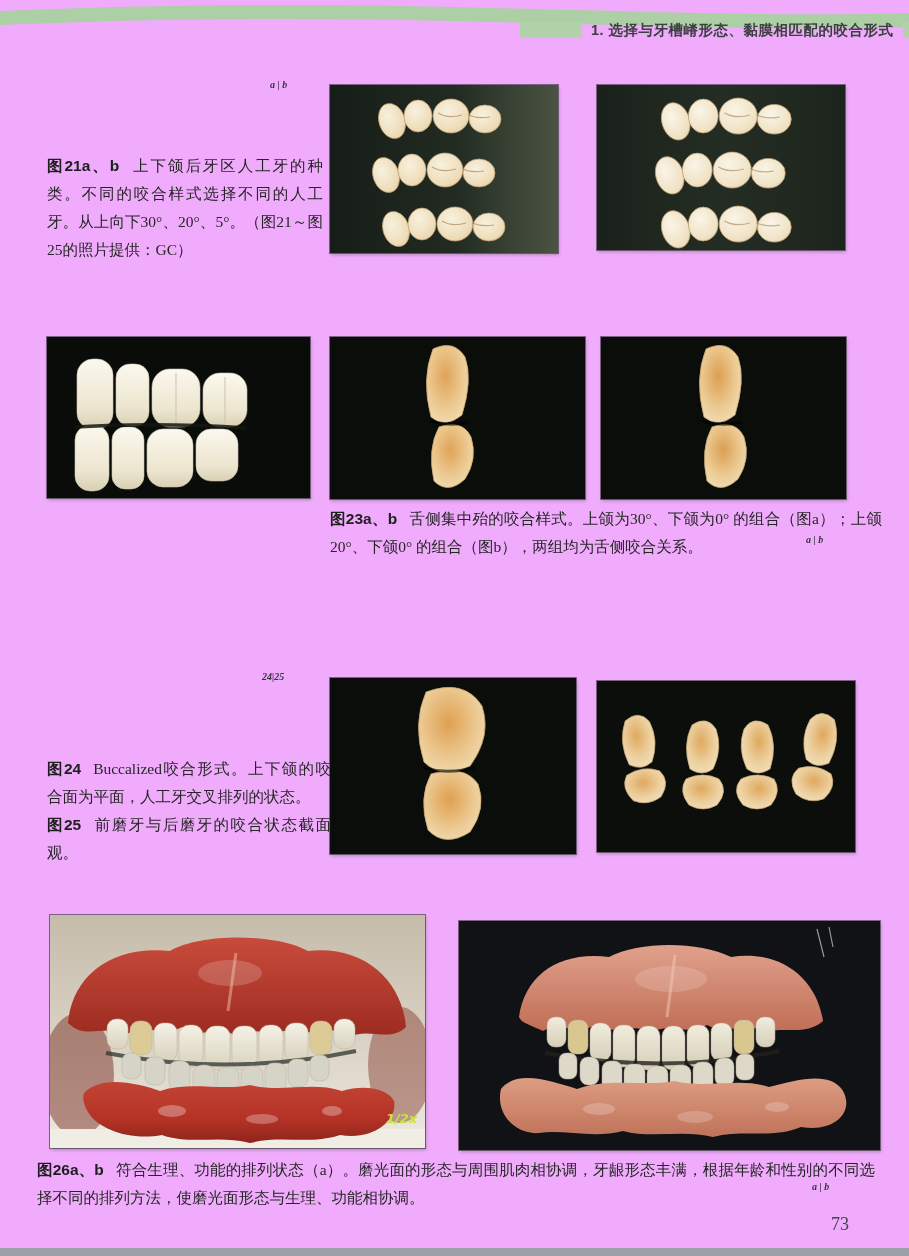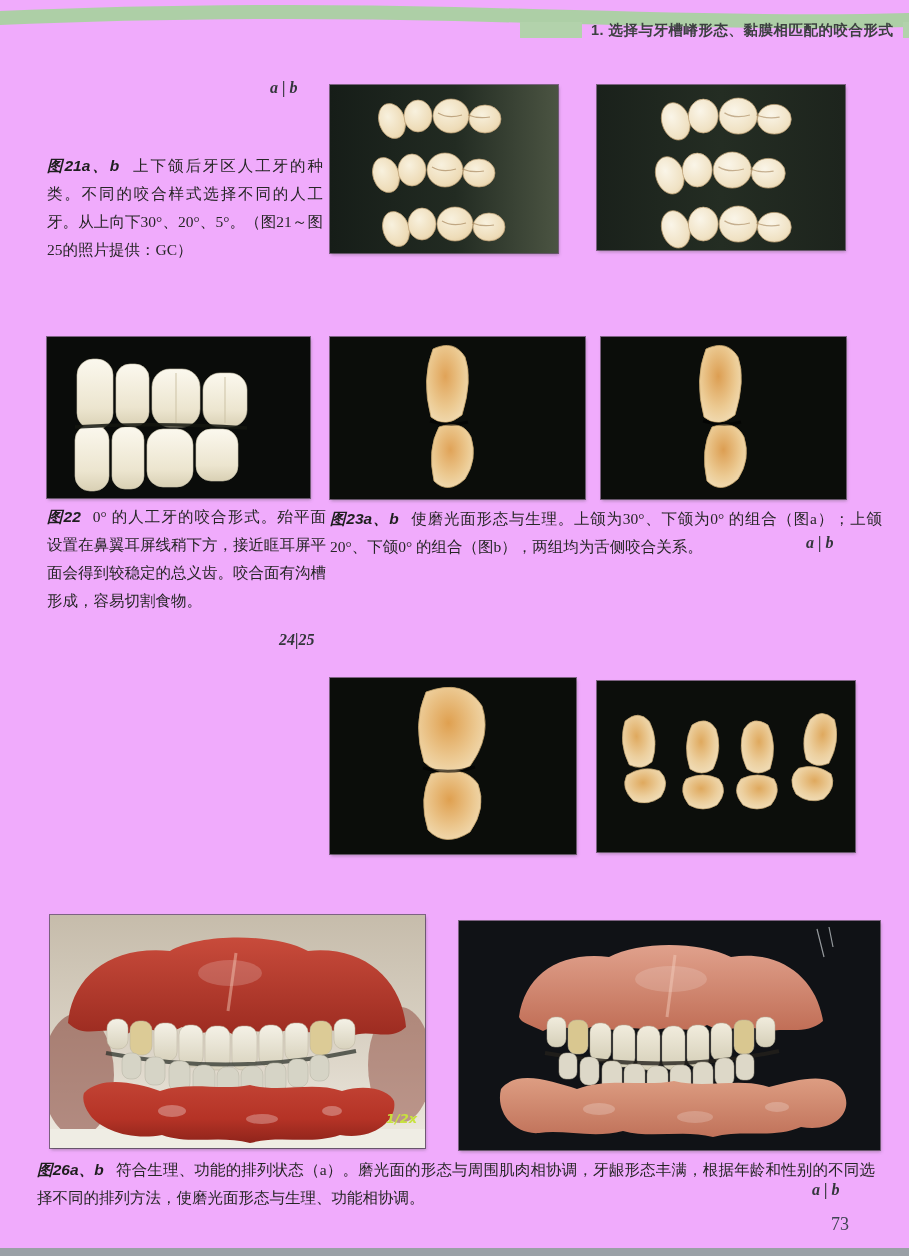--- a/index.html
+++ b/index.html
@@ -13,32 +13,32 @@
   .header-bar{position:absolute;top:19px;left:520px;width:389px;height:22px;display:flex;align-items:center;}
   .header-accent{height:16px;background:#b2d2ab;}
   .header-accent.left{width:62px;}
   .header-accent.right{flex:1;}
   .header-title{
     padding:0 9px;white-space:nowrap;font-family:"Liberation Sans","DejaVu Sans",sans-serif;
     font-weight:bold;font-size:14.5px;color:#3c4040;letter-spacing:0.5px;
   }
   
   .lbl{position:absolute;font-family:"Liberation Serif","DejaVu Serif",serif;
-       font-style:italic;font-weight:bold;font-size:16px;color:#33363b;}
+       font-style:italic;font-weight:bold;font-size:10px;color:#33363b;}
   .lbl-ab-top{left:270px;top:79px;}
   .lbl-ab-23{left:806px;top:534px;}
-  .lbl-2425{left:262px;top:631px;margin-left:17px;}
+  .lbl-2425{left:262px;top:671px;}
   .lbl-ab-26{left:812px;top:1181px;}
   .page-number{position:absolute;left:831px;top:1214px;font-size:18px;color:#3e4452;
                font-family:"Liberation Serif",serif;}
   
   .cap{position:absolute;font-size:15.5px;line-height:28px;text-align:justify;}
   .cap p{margin:0;}
   .cap .tag{font-family:"Liberation Sans","DejaVu Sans",sans-serif;
-            font-weight:bold;font-style:italic;margin-right:12px;color:#1e1e1e;}
+            font-weight:bold;margin-right:12px;color:#1e1e1e;}
   .cap-21{left:47px;top:152px;width:276px;}
   .cap-22{left:47px;top:503px;width:279px;}
   .cap-23{left:330px;top:505px;width:552px;}
   .cap-2425{left:47px;top:755px;width:284px;}
   .cap-26{left:37px;top:1156px;width:838px;}
   
   .ph{position:absolute;display:block;box-shadow:0 0 0 1px rgba(35,40,35,.55),1px 2px 3px rgba(60,65,60,.35);}
   .ph-21a{left:330px;top:85px;}
   .ph-21b{left:597px;top:85px;}
   .ph-22{left:47px;top:337px;}
@@ -179,25 +179,22 @@
       </radialGradient>
     </defs>
     <rect width="245" height="162" fill="#0b0d0a"></rect>
     <g fill="url(#tY2)" stroke="#caa86f" stroke-width=".8">
       <path d="M105,12 Q126,2 137,20 Q145,42 134,78 Q117,92 103,80 Q93,42 105,12 Z"></path>
       <path d="M111,90 Q134,82 143,100 Q150,122 137,142 Q120,158 106,144 Q99,112 111,90 Z"></path>
     </g>
     <path d="M102,84 Q122,90 140,85" stroke="#000" stroke-width="3" fill="none" opacity=".6"></path>
   </svg>
 
-  <div class="cap cap-22">
-    <p><span class="tag">图22</span><span>0° 的人工牙的咬合形式。殆平面设置在鼻翼耳屏线稍下方，接近眶耳屏平面会得到较稳定的总义齿。咬合面有沟槽形成，容易切割食物。</span></p>
-  </div>
   <div class="cap cap-23">
-    <p><span class="tag">图23a、b</span><span>使磨光面形态与生理。上颌为30°、下颌为0° 的组合（图a）；上颌20°、下颌0° 的组合（图b），两组均为舌侧咬合关系。</span></p>
+    <p><span class="tag">图23a、b</span><span>舌侧集中殆的咬合样式。上颌为30°、下颌为0° 的组合（图a）；上颌20°、下颌0° 的组合（图b），两组均为舌侧咬合关系。</span></p>
   </div>
 
   <svg class="ph ph-24" width="246" height="176" viewBox="0 0 246 176" role="img">
     <defs>
       <radialGradient id="tY3" cx=".45" cy=".42" r=".85">
         <stop offset="0" stop-color="#dfa050"></stop>
           <stop offset=".5" stop-color="#ecc992"></stop>
           <stop offset="1" stop-color="#f6ecd2"></stop>
       </radialGradient>
     </defs>
@@ -223,20 +220,24 @@
     </defs>
     <rect width="258" height="171" fill="#0c0e0b"></rect>
     <g fill="url(#tC)" stroke="#c8a873" stroke-width=".7">
       <use href="#pr" transform="translate(46,88) rotate(-8)"></use>
       <use href="#pr" transform="translate(106,94)"></use>
       <use href="#pr" transform="translate(160,94) scale(-1,1)"></use>
       <use href="#pr" transform="translate(218,86) scale(-1,1) rotate(-10)"></use>
     </g>
   </svg>
 
+  <div class="cap cap-2425">
+    <p><span class="tag">图24</span><span>Buccalized咬合形式。上下颌的咬合面为平面，人工牙交叉排列的状态。</span></p>
+    <p><span class="tag">图25</span><span>前磨牙与后磨牙的咬合状态截面观。</span></p>
+  </div>
 
   <svg class="ph ph-26a" width="375" height="233" viewBox="0 0 375 233" role="img">
     <defs>
       <linearGradient id="bg26a" x1="0" y1="0" x2="0" y2="1">
         <stop offset="0" stop-color="#c6bcab"></stop>
           <stop offset=".5" stop-color="#d8d0c2"></stop>
           <stop offset="1" stop-color="#eeeae0"></stop>
       </linearGradient>
       <linearGradient id="gumU" x1="0" y1="0" x2="0" y2="1">
         <stop offset="0" stop-color="#c84b3b"></stop>

